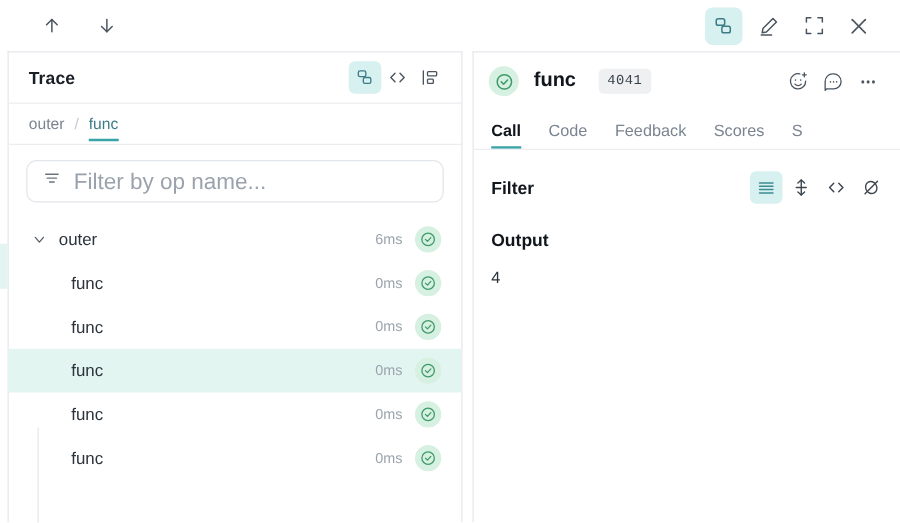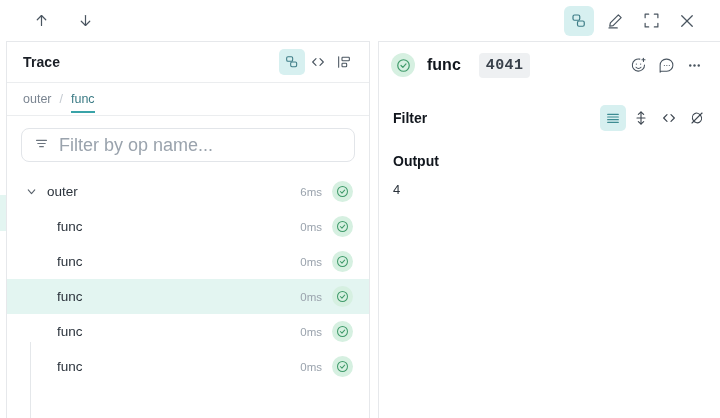--- a/index.html
+++ b/index.html
@@ -119,21 +119,21 @@
     height: 46px; display: flex; align-items: center; padding: 0 14px 0 12px;
   }
   .rp-status {
     width: 24px; height: 24px; border-radius: 50%;
     background: #d6f0e1; display: flex; align-items: center; justify-content: center;
     margin-right: 12px;
   }
   .rp-title { font-size: 16px; font-weight: bold; color: #11161d; }
   .badge {
     margin-left: 18px; background: #eef0f2; color: #39414b;
-    font-family: "Liberation Mono", monospace; font-size: 15px; font-weight: bold;
+    font-family: "Liberation Mono", monospace; font-size: 11px; font-weight: normal;
     border-radius: 4px; padding: 4px 7px; letter-spacing: .4px;
   }
   .rp-header .spacer { flex: 1; }
   .rp-act { width: 24px; height: 24px; display: flex; align-items: center; justify-content: center; color: #4a5560; margin-left: 4px; }
 
   .tabs {
     height: 32px; display: flex; align-items: flex-end; gap: 22px;
     padding: 0 0 0 14px;
     border-bottom: 1px solid #ebedef;
     overflow: hidden;
@@ -389,20 +389,27 @@
       </span>
       <span class="rp-act">
         <svg width="17" height="17" viewBox="0 0 24 24" fill="currentColor">
           <circle cx="6" cy="12" r="1.7"></circle>
             <circle cx="12" cy="12" r="1.7"></circle>
             <circle cx="18" cy="12" r="1.7"></circle>
         </svg>
       </span>
     </div>
 
+    <div class="tabs">
+      <div class="tab active">Call</div>
+      <div class="tab">Code</div>
+      <div class="tab">Feedback</div>
+      <div class="tab">Scores</div>
+      <div class="tab">S</div>
+    </div>
 
     <div class="section-head">
       <span class="section-title">Filter</span>
       <span class="spacer"></span>
       <span class="sicon active">
         <svg width="16" height="16" viewBox="0 0 24 24" fill="none" stroke="currentColor" stroke-width="1.8" stroke-linecap="round">
           <line x1="4" y1="6.5" x2="20" y2="6.5"></line>
             <line x1="4" y1="10.5" x2="20" y2="10.5"></line>
           <line x1="4" y1="14.5" x2="20" y2="14.5"></line>
             <line x1="4" y1="18.5" x2="20" y2="18.5"></line>

